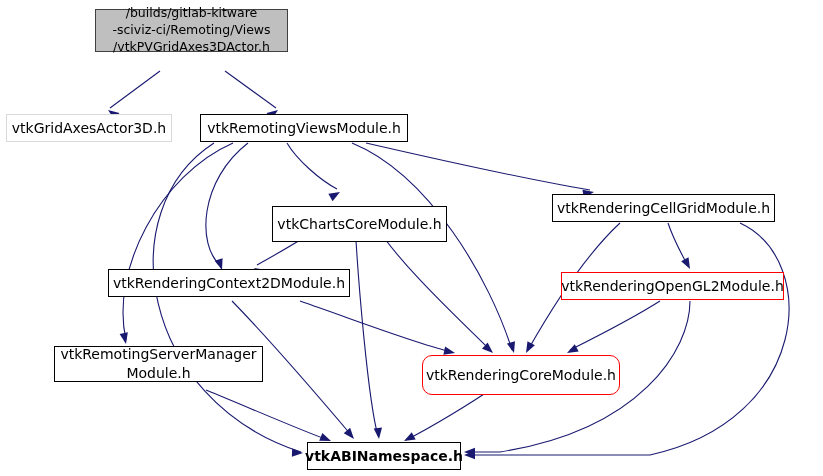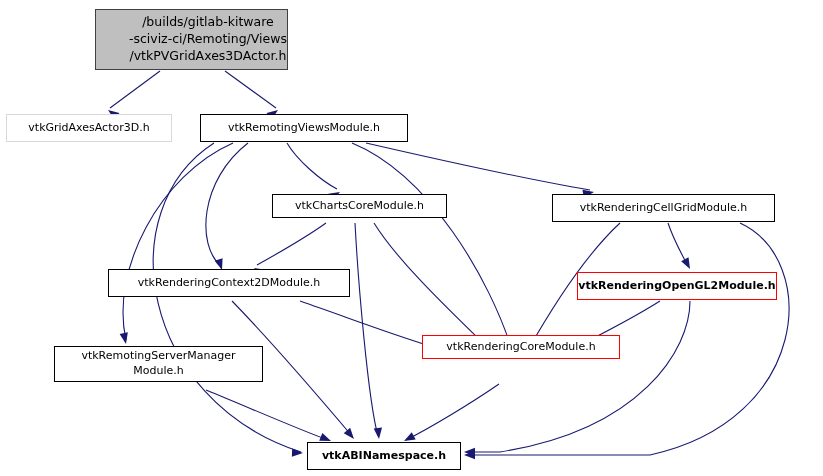--- a/index.html
+++ b/index.html
@@ -13,21 +13,21 @@
   #edges{position:absolute;left:0;top:0;width:823px;height:476px;}
   .node{
     position:absolute;
     box-sizing:border-box;
     display:flex;
     align-items:center;
     justify-content:center;
     text-align:center;
     background:#ffffff;
     color:#000000;
-    font-size:11px;
+    font-size:14px;
     line-height:1.35;
     letter-spacing:0px;
     white-space:pre-line;
     z-index:5;
   }
   .n-default{border:1px solid #000000;}
   .n-root{border:1px solid #404040;background:#bfbfbf;font-size:12.5px;text-align:center;}
   .n-faint{border:1px solid #d9d9d9;}
   .n-red{border:1.5px solid #ff0000;}
   .node span{display:block;}
@@ -71,26 +71,26 @@
       <polygon points="0,0 -11,-4.2 -11,4.2" fill="#191970" transform="translate(690,269) rotate(62)"></polygon>
       <polygon points="0,0 -11,-4.2 -11,4.2" fill="#191970" transform="translate(526,353) rotate(118)"></polygon>
       <polygon points="0,0 -11,-4.2 -11,4.2" fill="#191970" transform="translate(464,455) rotate(180)"></polygon>
       <polygon points="0,0 -11,-4.2 -11,4.2" fill="#191970" transform="translate(455,353) rotate(12)"></polygon>
       <polygon points="0,0 -11,-4.2 -11,4.2" fill="#191970" transform="translate(354,439) rotate(50)"></polygon>
       <polygon points="0,0 -11,-4.2 -11,4.2" fill="#191970" transform="translate(567,353) rotate(152)"></polygon>
       <polygon points="0,0 -11,-4.2 -11,4.2" fill="#191970" transform="translate(464,452) rotate(180)"></polygon>
       <polygon points="0,0 -11,-4.2 -11,4.2" fill="#191970" transform="translate(331,441) rotate(22)"></polygon>
       <polygon points="0,0 -11,-4.2 -11,4.2" fill="#191970" transform="translate(404,441) rotate(152)"></polygon>
     </svg>
-<div class="node n-root" style="left: 95px; top: 9px; width: 193px; height: 61px; justify-content: flex-end;"><span>/builds/gitlab-kitware
+<div class="node n-root" style="left: 95px; top: 9px; width: 193px; height: 43px;"><span>/builds/gitlab-kitware
 -sciviz-ci/Remoting/Views
 /vtkPVGridAxes3DActor.h</span></div>
     <div class="node n-faint" style="left: 6px; top: 114px; width: 166px; height: 28px;"><span>vtkGridAxesActor3D.h</span></div>
     <div class="node n-default" style="left: 192px; top: 114px; width: 208px; height: 28px; margin-left: 8px;"><span>vtkRemotingViewsModule.h</span></div>
-    <div class="node n-default" style="left: 272px; top: 194px; width: 175px; height: 24px;"><span>vtkChartsCoreModule.h</span></div>
+    <div class="node n-default" style="left: 272px; top: 206px; width: 175px; height: 36px;"><span>vtkChartsCoreModule.h</span></div>
     <div class="node n-default" style="left: 552px; top: 194px; width: 223px; height: 28px;"><span>vtkRenderingCellGridModule.h</span></div>
     <div class="node n-default" style="left: 108px; top: 269px; width: 242px; height: 28px;"><span>vtkRenderingContext2DModule.h</span></div>
-    <div class="node n-red" style="left: 577px; top: 272px; width: 200px; height: 28px; font-weight: bold;"><span>vtkRenderingOpenGL2Module.h</span></div>
+    <div class="node n-red" style="left: 561px; top: 272px; width: 223px; height: 28px;"><span>vtkRenderingOpenGL2Module.h</span></div>
     <div class="node n-default" style="left: 54px; top: 346px; width: 209px; height: 36px;"><span>vtkRemotingServerManager
 Module.h</span></div>
-    <div class="node n-red" style="left: 422px; top: 335px; width: 198px; height: 24px;"><span>vtkRenderingCoreModule.h</span></div>
+    <div class="node n-red" style="left: 422px; top: 355px; width: 198px; height: 40px; border-radius: 10px;"><span>vtkRenderingCoreModule.h</span></div>
     <div class="node n-default" style="left: 307px; top: 442px; width: 154px; height: 28px; font-weight: bold;"><span>vtkABINamespace.h</span></div>
   </div>
 
 </body></html>

